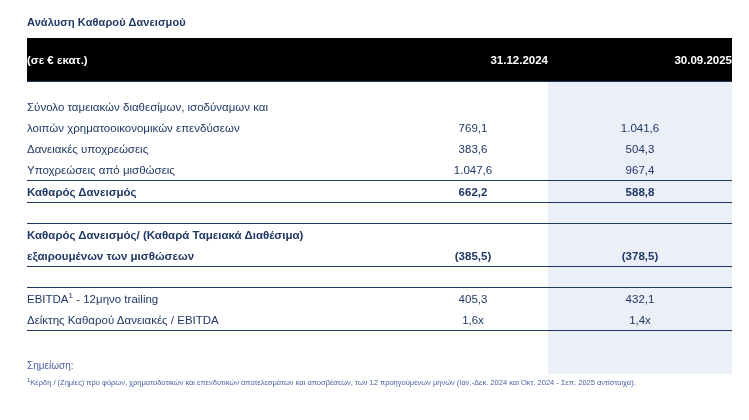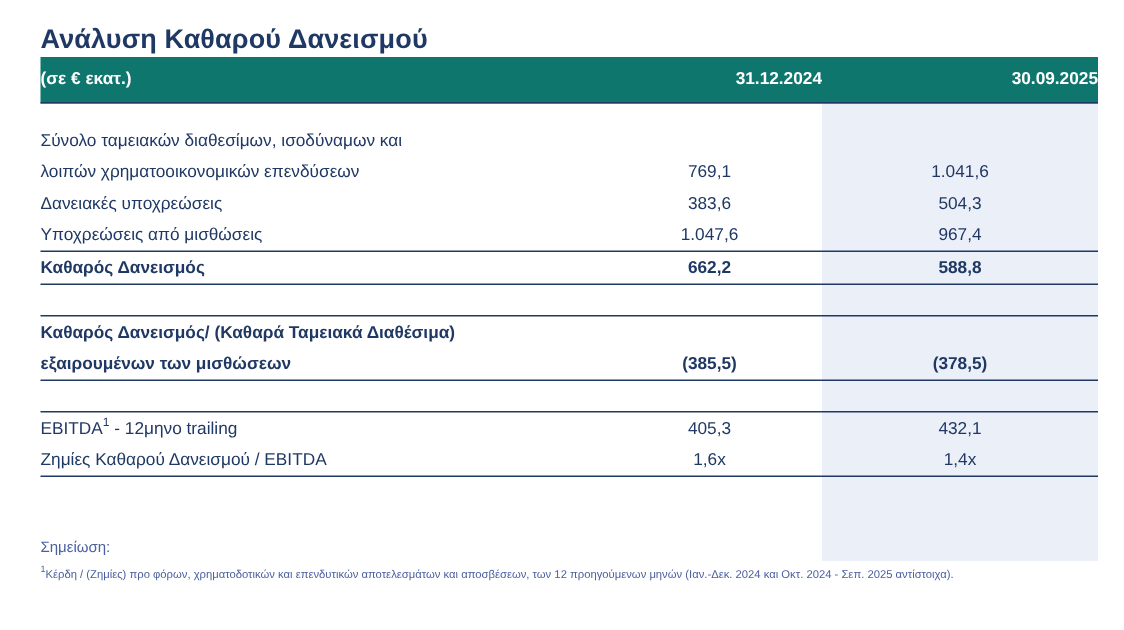--- a/index.html
+++ b/index.html
@@ -14,21 +14,21 @@
     color: #1f3864;
     overflow: hidden;
     position: relative;
   }
 
   
   .page-title {
     position: absolute;
     left: 27px;
     top: 16px;
-    font-size: 18px;
+    font-size: 11px;
     font-weight: bold;
     color: #1f3864;
     letter-spacing: 0.1px;
     white-space: nowrap;
   }
 
   
   .table-wrap {
     position: absolute;
     left: 27px;
@@ -58,23 +58,23 @@
     padding: 0;
     vertical-align: middle;
   }
 
   col.c-label { width: 371px; }
   col.c-v1    { width: 150px; }
   col.c-v2    { width: 184px; }
 
   
   tr.head-row th {
-    background: #0f766e;
+    background: #000000;
     color: #ffffff;
-    height: 30px;
+    height: 43px;
     font-size: 11.5px;
     font-weight: bold;
     white-space: nowrap;
   }
   th.h-label {
     text-align: left;
     padding-left: 9px;
   }
   th.h-val { text-align: right; }
 
@@ -221,21 +221,21 @@
         <td></td>
       </tr>
 
       <tr class="data-row rule-top">
         <td class="lbl"><span>EBITDA</span><sup class="fn">1</sup><span> - 12μηνο trailing</span></td>
         <td class="val">405,3</td>
         <td class="val">432,1</td>
       </tr>
 
       <tr class="data-row rule-bot">
-        <td class="lbl">Ζημίες Καθαρού Δανεισμού / EBITDA</td>
+        <td class="lbl">Δείκτης Καθαρού Δανειακές / EBITDA</td>
         <td class="val">1,6x</td>
         <td class="val">1,4x</td>
       </tr>
     </tbody>
   </table>
 </div>
 
 <div class="note-block">
   <div class="note-title">Σημείωση:</div>
   <div class="note-text"><sup>1</sup><span>Κέρδη / (Ζημίες) προ φόρων, χρηματοδοτικών και επενδυτικών αποτελεσμάτων και αποσβέσεων, των 12 προηγούμενων μηνών (Ιαν.-Δεκ. 2024 και Οκτ. 2024 - Σεπ. 2025 αντίστοιχα).</span></div>

